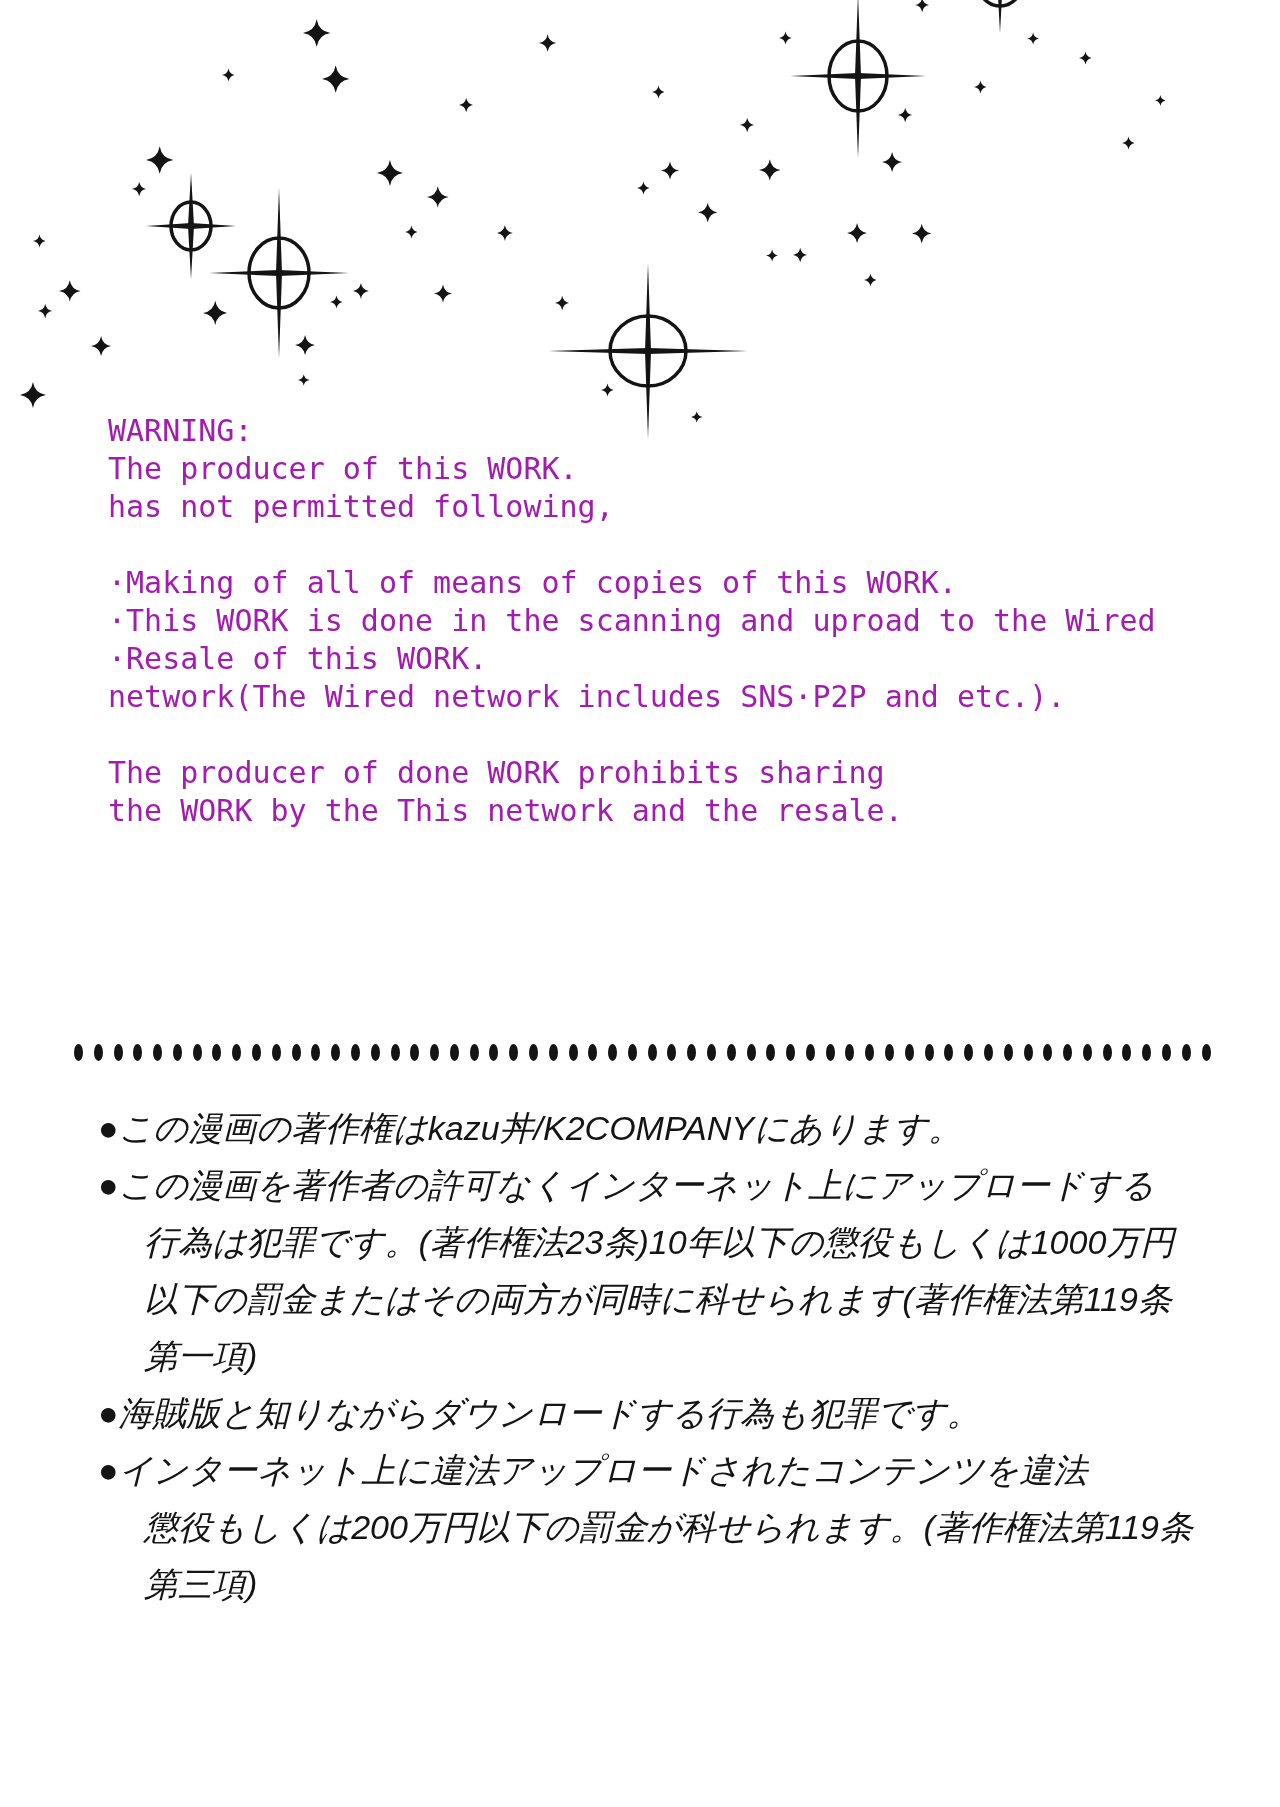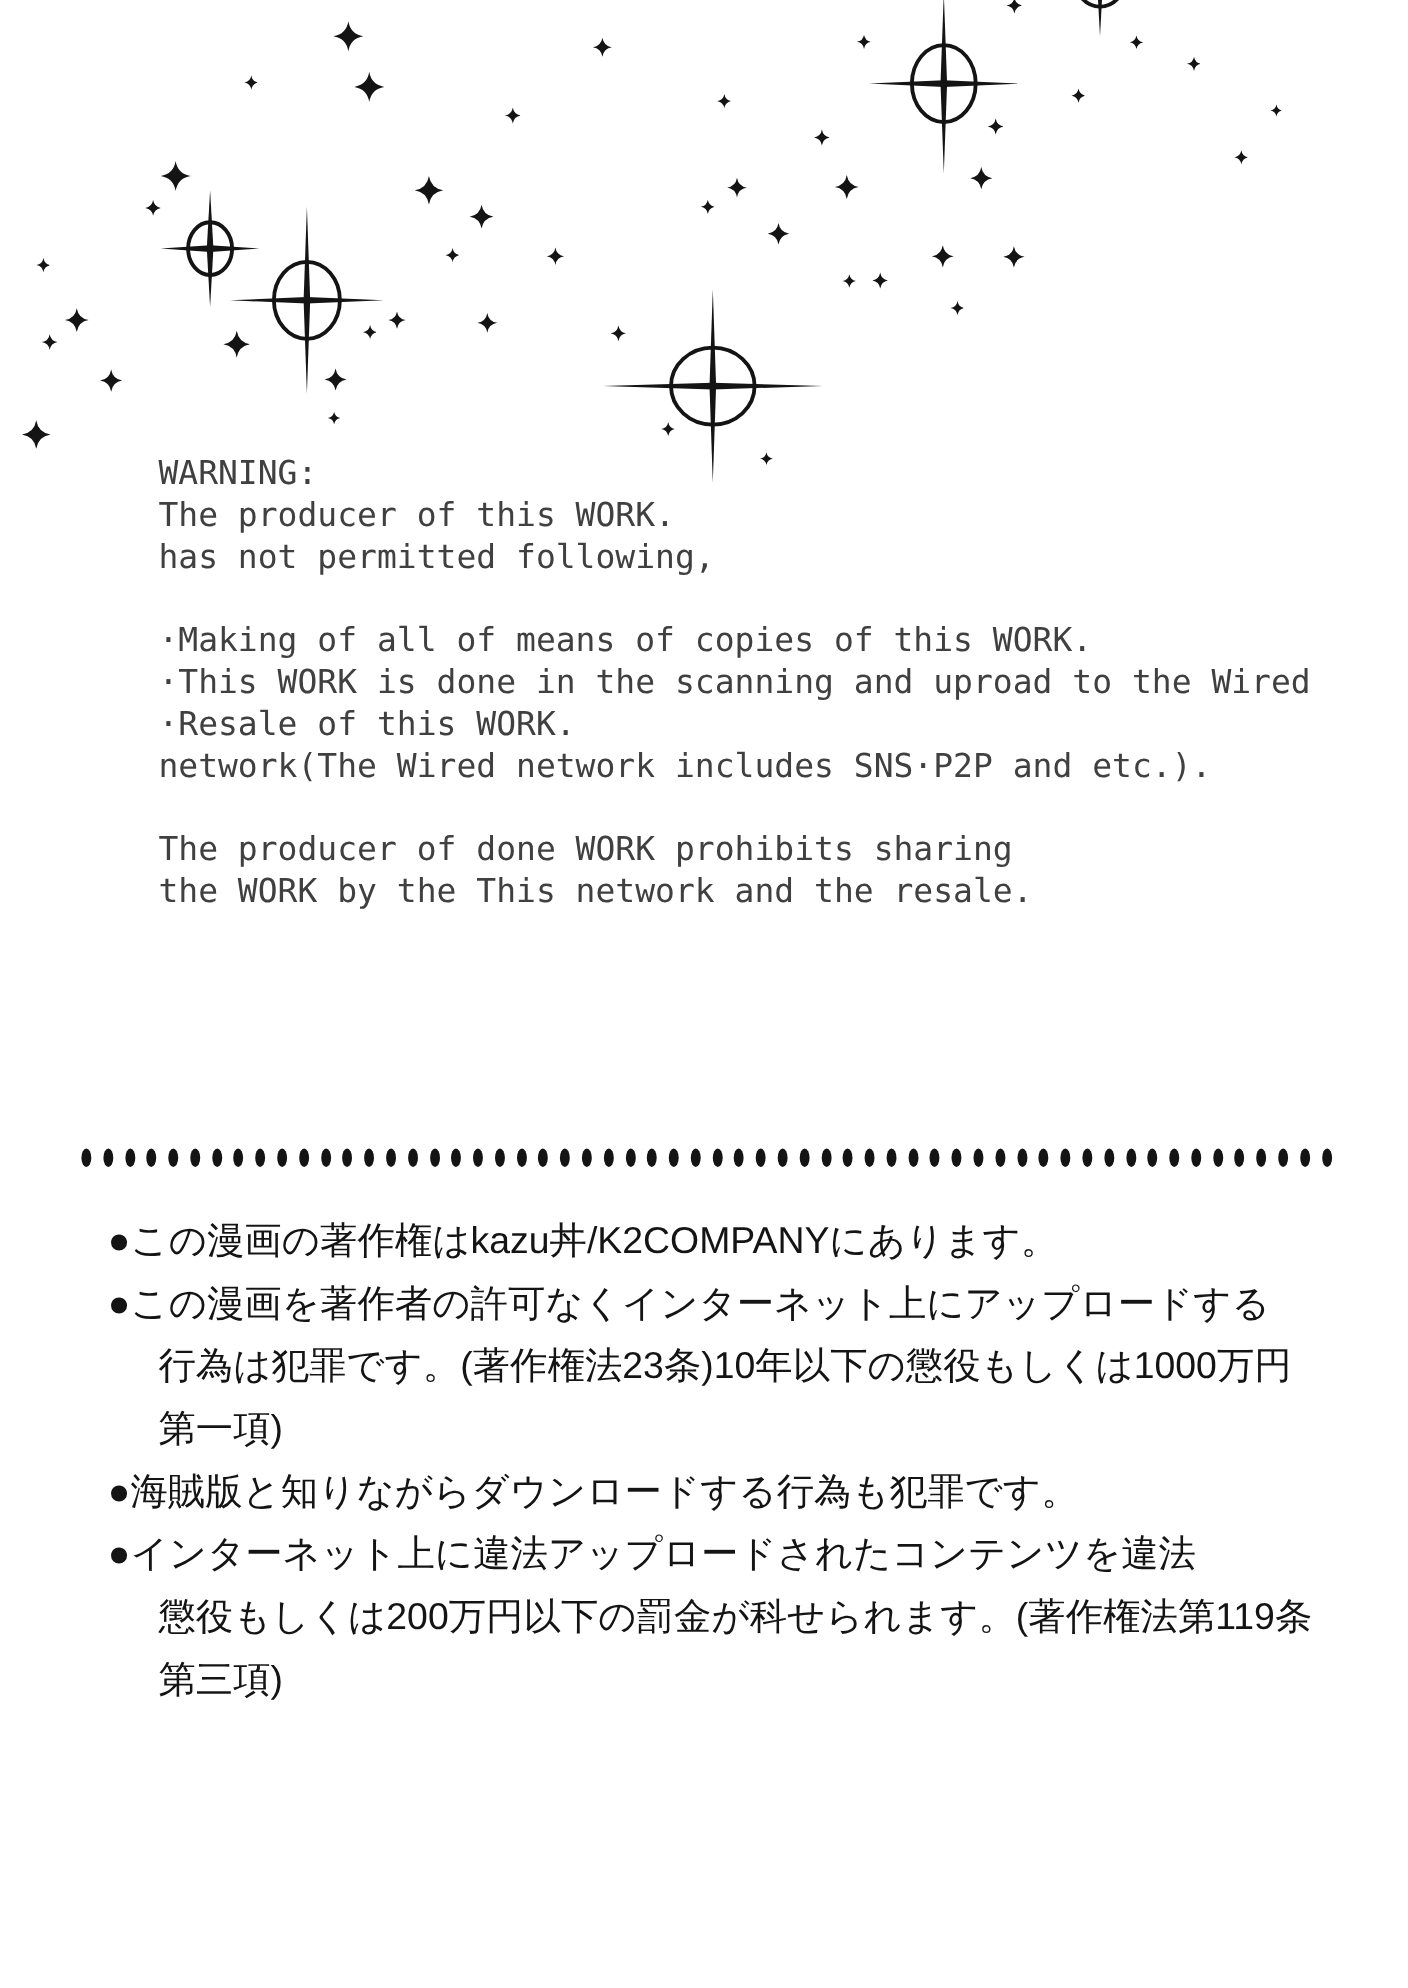--- a/index.html
+++ b/index.html
@@ -12,22 +12,21 @@
   }
   .sparkle-layer{position:absolute;inset:0;}
   .sparkle{position:absolute;display:block;}
   .warning-block{
     position:absolute;
     left:108px;
     top:412px;
     font-family:"DejaVu Sans Mono","Liberation Mono",monospace;
     font-size:30px;
     line-height:38px;
-    color:#404040;
-    margin-left:36px;
+    color:#a21caf;
   }
   .warning-line{white-space:pre;min-height:38px;}
   .divider{
     position:absolute;
     left:74px;
     top:1044px;
     width:1137px;
     height:17px;
     display:flex;
     justify-content:space-between;
@@ -42,21 +41,21 @@
   }
   .jp-block{
     position:absolute;
     left:98px;
     top:1100px;
     font-family:"Liberation Sans","DejaVu Sans",sans-serif;
     font-size:34px;
     line-height:57px;
     color:#141414;
   }
-  .jp-line{white-space:pre;min-height:57px;}
+  .jp-line{white-space:pre;min-height:57px;font-style:italic;}
   .jp-line.indent{margin-left:46px;}
 </style>
 </head>
 <body>
 
 <div class="page">
   <div class="sparkle-layer">
       <svg viewBox="0 0 100 100" width="27.36" height="38" class="sparkle" style="left: 303.32px; top: 14px;">
         <path d="M50 0 Q57 43 100 50 Q57 57 50 100 Q43 57 0 50 Q43 43 50 0 Z" fill="#141414"></path>
       </svg>
@@ -288,19 +287,20 @@
       <span class="dot" style="background: rgb(20, 20, 20);"></span>
       <span class="dot" style="background: rgb(20, 20, 20);"></span>
       <span class="dot" style="background: rgb(20, 20, 20);"></span>
       <span class="dot" style="background: rgb(20, 20, 20);"></span>
       <span class="dot" style="background: rgb(20, 20, 20);"></span>
     </div>
   <div class="jp-block">
       <div class="jp-line">●この漫画の著作権はkazu丼/K2COMPANYにあります。</div>
       <div class="jp-line">●この漫画を著作者の許可なくインターネット上にアップロードする</div>
       <div class="jp-line indent">行為は犯罪です。(著作権法23条)10年以下の懲役もしくは1000万円</div>
+      <div class="jp-line indent">以下の罰金またはその両方が同時に科せられます(著作権法第119条</div>
       <div class="jp-line indent">第一項)</div>
       <div class="jp-line">●海賊版と知りながらダウンロードする行為も犯罪です。</div>
       <div class="jp-line">●インターネット上に違法アップロードされたコンテンツを違法</div>
       <div class="jp-line indent">懲役もしくは200万円以下の罰金が科せられます。(著作権法第119条</div>
       <div class="jp-line indent">第三項)</div>
     </div>
 </div>
 
 </body></html>

